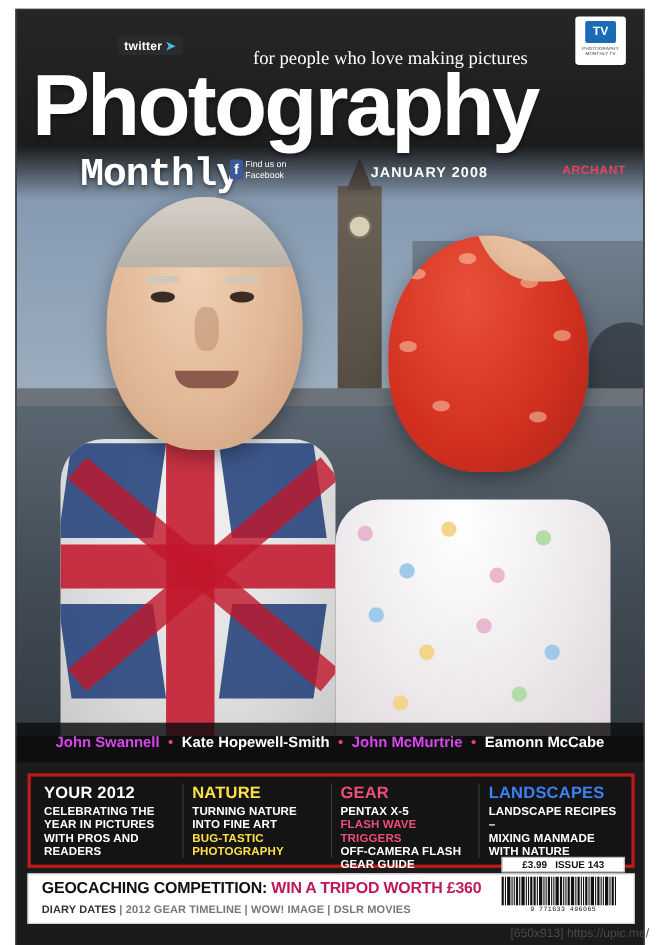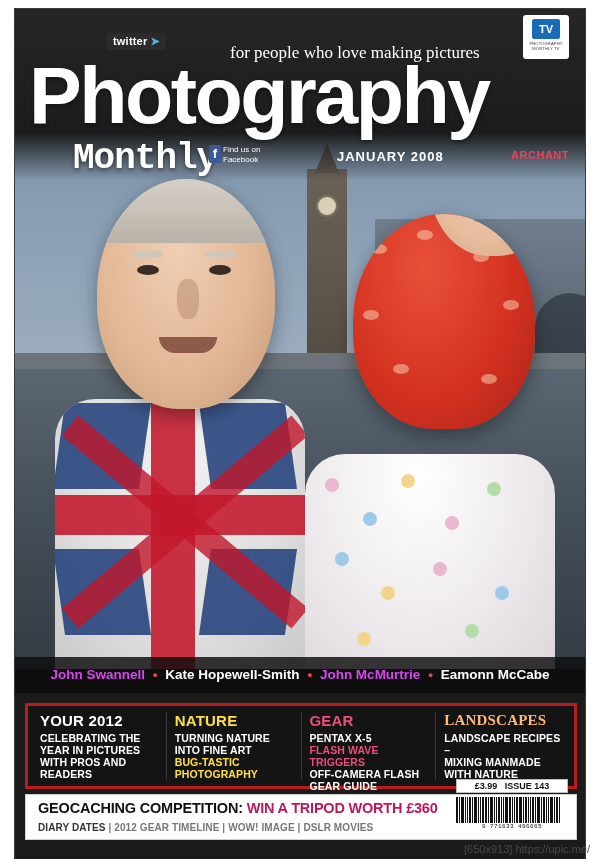--- a/index.html
+++ b/index.html
@@ -401,21 +401,21 @@
   .panel li {
     font-size: 10.5px;
     line-height: 12px;
     font-weight: bold;
     letter-spacing: .1px;
     text-transform: uppercase;
   }
   .c-white { color: #ffffff; }
   .c-green { color: #fde047; }
   .c-pink  { color: #ef4d7a; }
-  .c-cyan  { color: #fdba74; font-family: Liberation Serif, serif; }
+  .c-cyan  { color: #3b82f6; }
   
   .bottombar {
     position: absolute;
     left: 10px; top: 785px;
     width: 552px;
     height: 46px;
     background: #ffffff;
     border: 1px solid #cfcfcf;
     box-sizing: border-box;
   }

